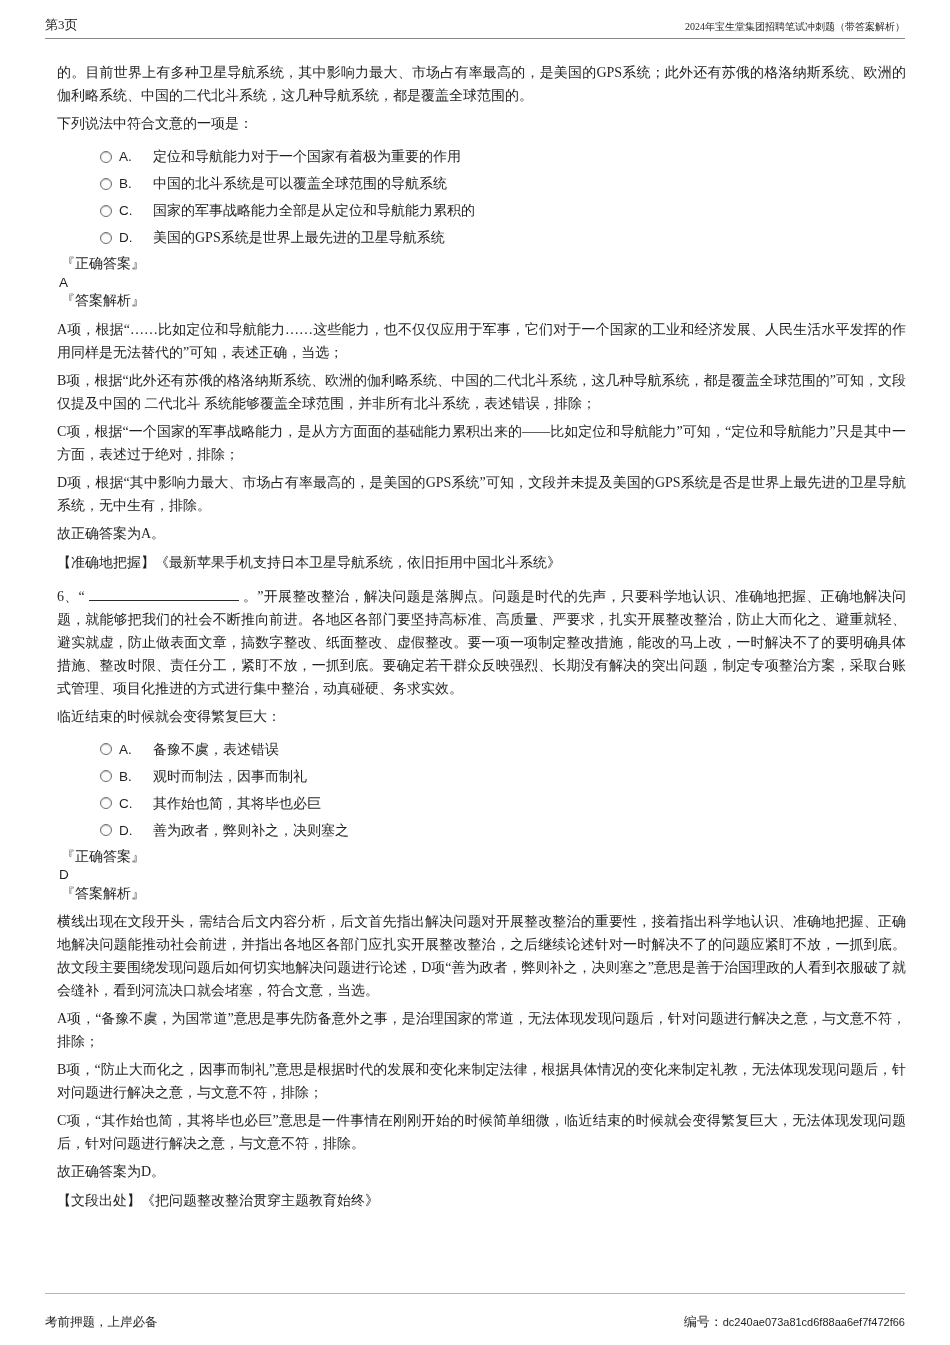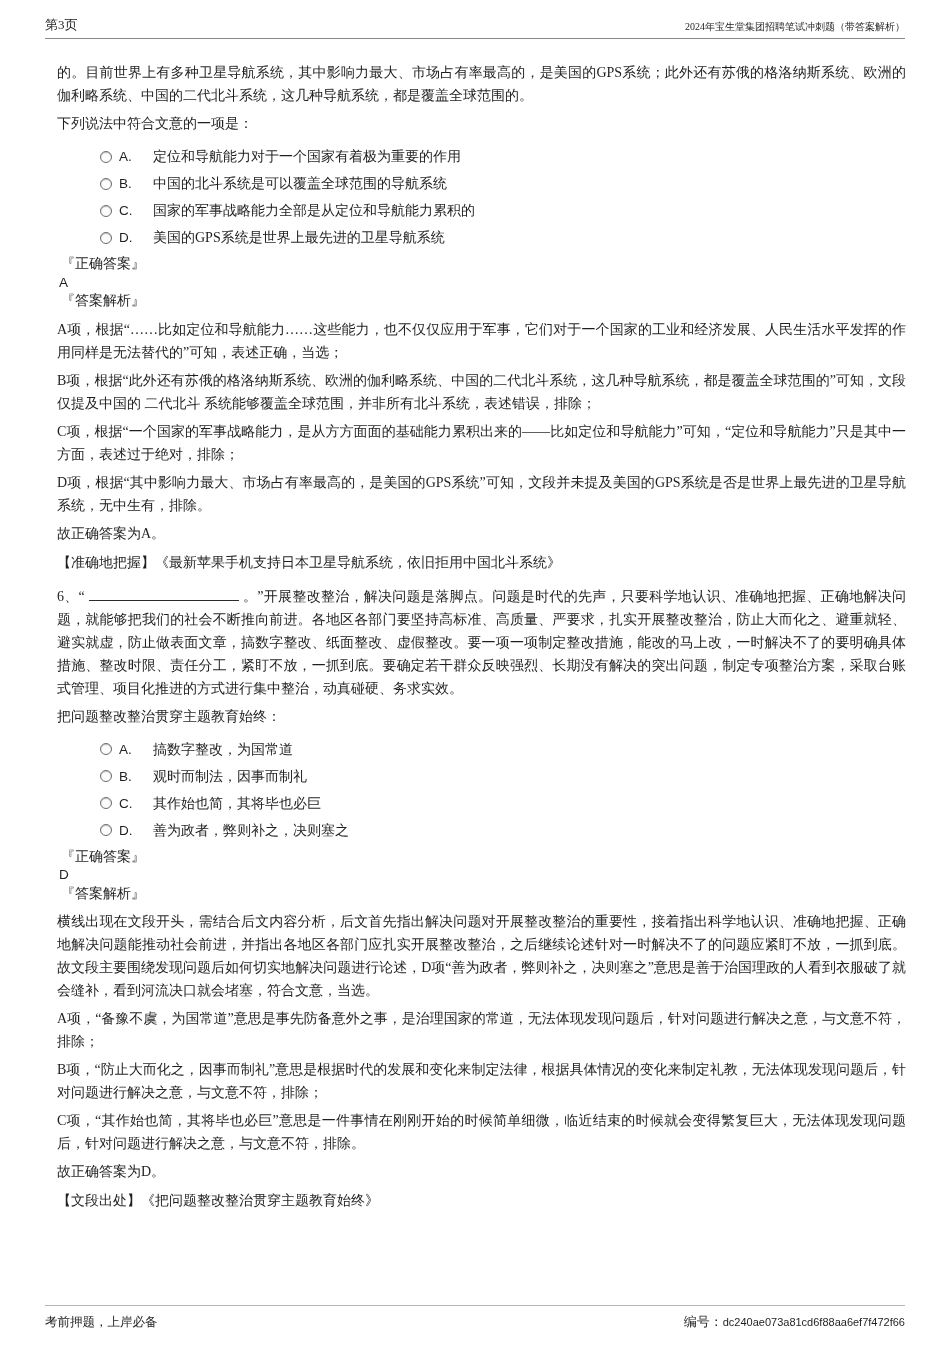--- a/index.html
+++ b/index.html
@@ -20,21 +20,21 @@
     border-bottom: 1px solid #8a8a8a;
     padding-bottom: 4px;
     font-size: 13px;
   }
   .header .doc-title { font-size: 10px; }
 
   
   .footer {
     position: absolute; left: 45px; right: 45px; bottom: 14px;
     border-top: 1px solid #b5b5b5;
-    padding-top: 7px;
+    padding-top: 19px;
     display: flex; justify-content: space-between; align-items: flex-end;
     font-size: 12.5px;
   }
   .footer .right { font-size: 13px; }
   .footer .serial { font-family: Liberation Sans, sans-serif; font-size: 11px; }
 
   
   .content {
     position: absolute; top: 61px; left: 57px; right: 44px;
     font-size: 14px; line-height: 23px;
@@ -133,27 +133,27 @@
     <p class="para">B项，根据“此外还有苏俄的格洛纳斯系统、欧洲的伽利略系统、中国的二代北斗系统，这几种导航系统，都是覆盖全球范围的”可知，文段仅提及中国的 二代北斗 系统能够覆盖全球范围，并非所有北斗系统，表述错误，排除；</p>
     <p class="para">C项，根据“一个国家的军事战略能力，是从方方面面的基础能力累积出来的——比如定位和导航能力”可知，“定位和导航能力”只是其中一方面，表述过于绝对，排除；</p>
     <p class="para">D项，根据“其中影响力最大、市场占有率最高的，是美国的GPS系统”可知，文段并未提及美国的GPS系统是否是世界上最先进的卫星导航系统，无中生有，排除。</p>
 
     <p class="para conclusion">故正确答案为A。</p>
 
     <p class="para source">【准确地把握】《最新苹果手机支持日本卫星导航系统，依旧拒用中国北斗系统》</p>
 
     <p class="para question"><span>6、“</span><span class="blank blank-q6"></span><span>。”开展整改整治，解决问题是落脚点。问题是时代的先声，只要科学地认识、准确地把握、正确地解决问题，就能够把我们的社会不断推向前进。各地区各部门要坚持高标准、高质量、严要求，扎实开展整改整治，防止大而化之、避重就轻、避实就虚，防止做表面文章，搞数字整改、纸面整改、虚假整改。要一项一项制定整改措施，能改的马上改，一时解决不了的要明确具体措施、整改时限、责任分工，紧盯不放，一抓到底。要确定若干群众反映强烈、长期没有解决的突出问题，制定专项整治方案，采取台账式管理、项目化推进的方式进行集中整治，动真碰硬、务求实效。</span></p>
 
-    <p class="para prompt">把问题整改整治贯穿主题教育始终：</p>
+    <p class="para prompt">临近结束的时候就会变得繁复巨大：</p>
 
     <div class="options">
       <div class="option">
         <span class="radio"></span>
         <span class="opt-letter">A.</span>
-        <span class="opt-text">搞数字整改，为国常道</span>
+        <span class="opt-text">备豫不虞，表述错误</span>
       </div>
       <div class="option">
         <span class="radio"></span>
         <span class="opt-letter">B.</span>
         <span class="opt-text">观时而制法，因事而制礼</span>
       </div>
       <div class="option">
         <span class="radio"></span>
         <span class="opt-letter">C.</span>
         <span class="opt-text">其作始也简，其将毕也必巨</span>

